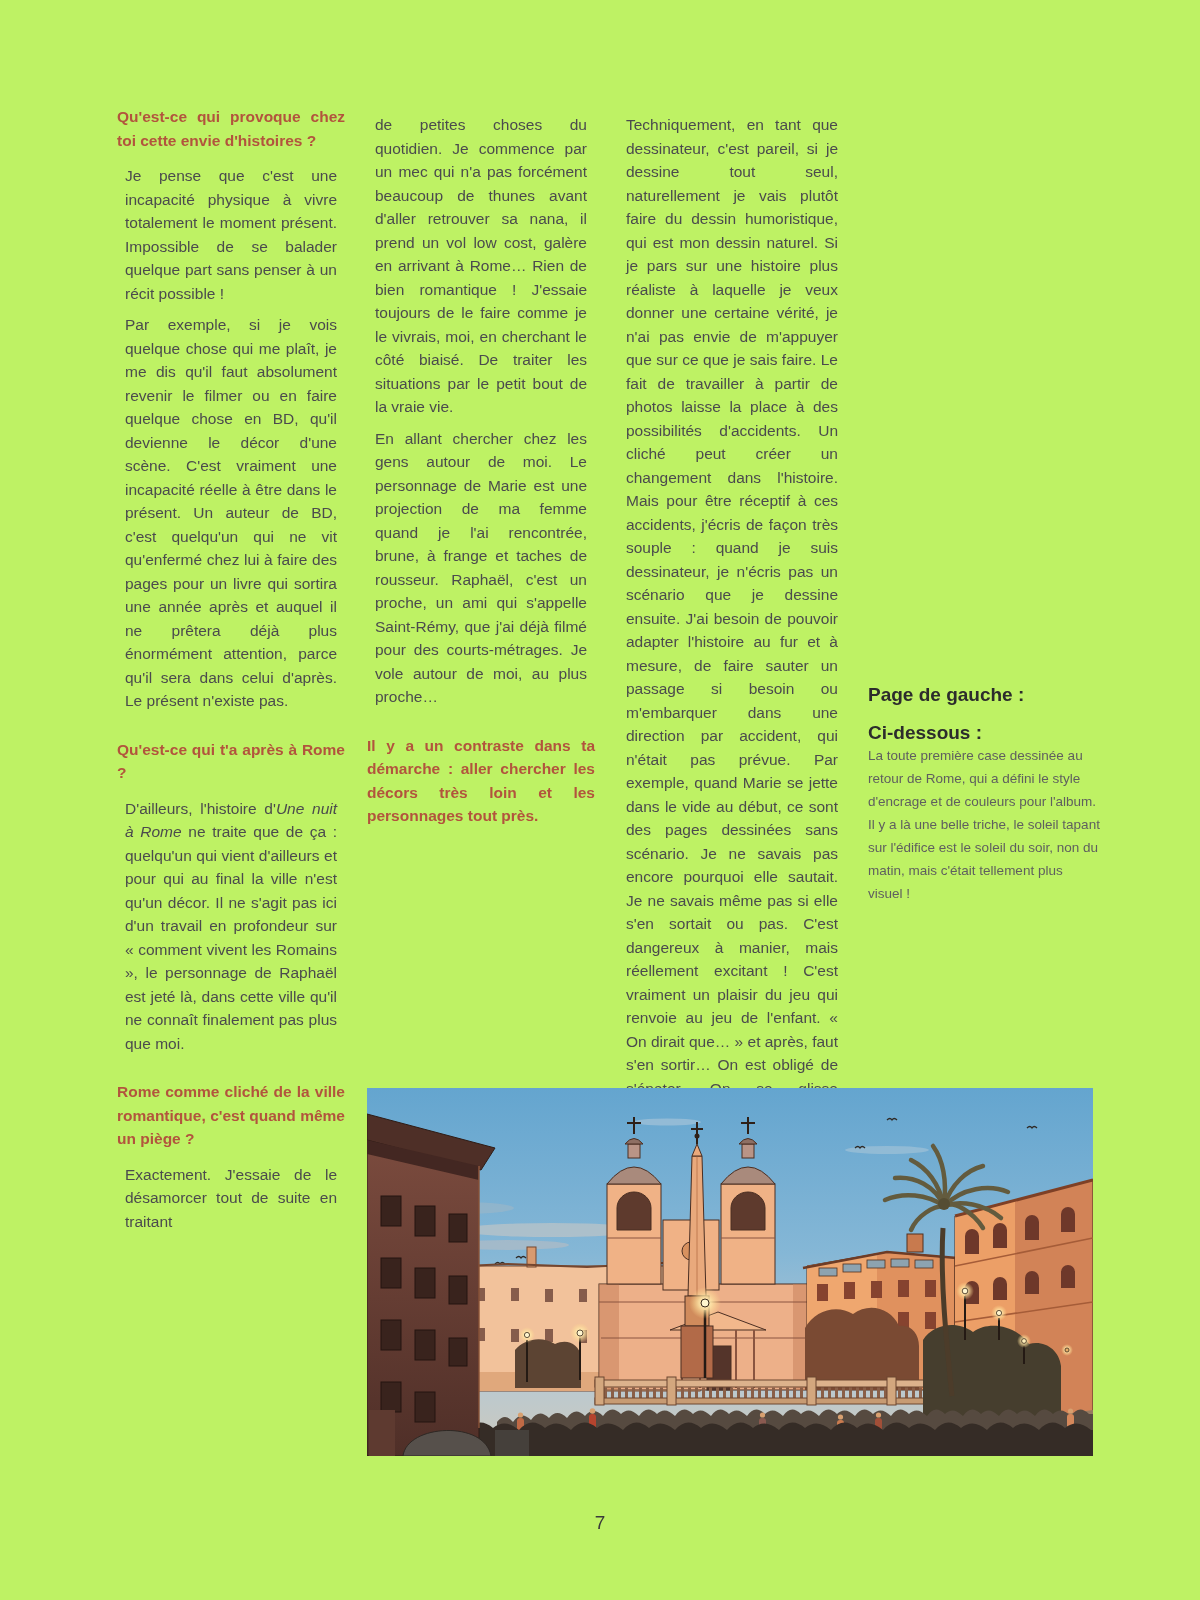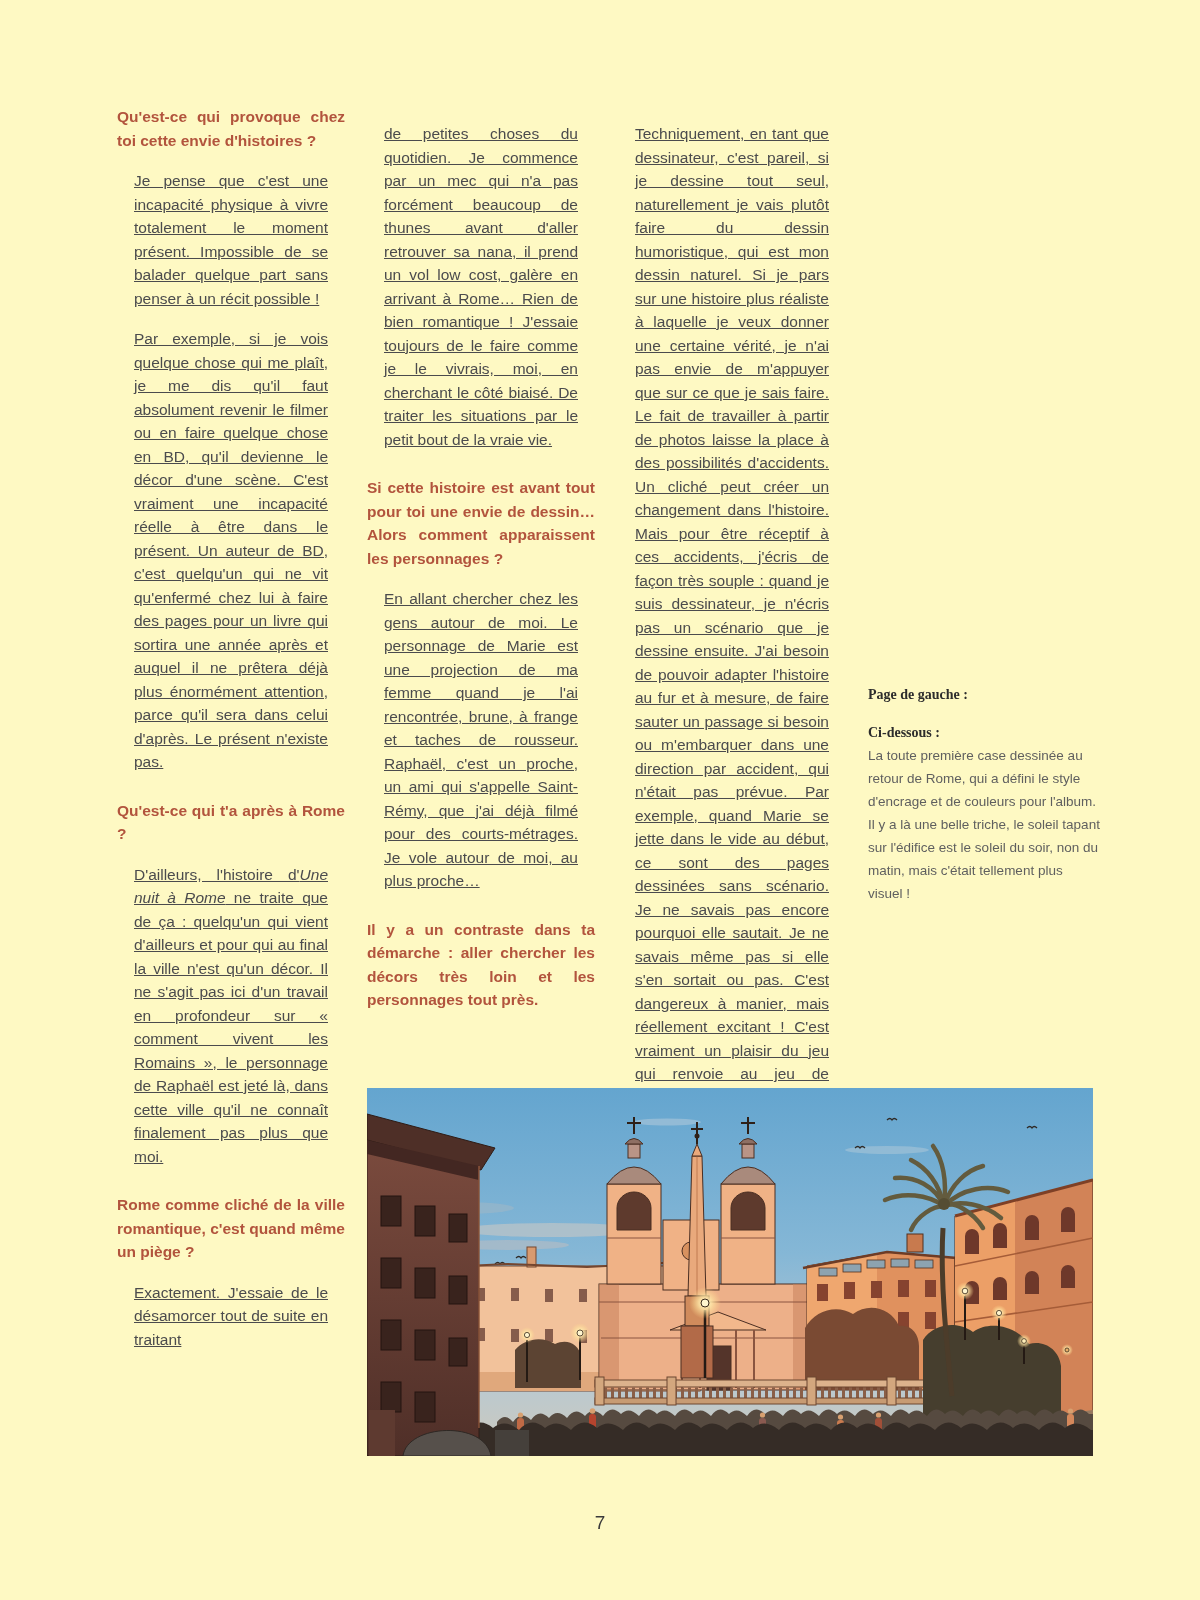--- a/index.html
+++ b/index.html
@@ -1,45 +1,45 @@
 <!DOCTYPE html>
 <html lang="fr" style="--heading: #b2543d; --body-text: #4b4b4d; --caption-text: #5f5f5f; --caption-heading: #2c2c2c; --page-number: #3a3a3a;"><head>
 <meta charset="utf-8">
 <style>
   * { margin:0; padding:0; box-sizing:border-box; }
   html,body { background:#ffffff; }
   body {
     width:1200px; height:1600px; position:relative; overflow:hidden;
     font-family:"Liberation Sans", sans-serif;
   }
-  .sheet { position:absolute; inset:0; background:#fef9c3;padding-left:24px; }
+  .sheet { position:absolute; inset:0; background:#bef264;padding-left:24px; }
 
   .col {
     position:absolute; top:105px; width:228px;
     font-size:15.5px; line-height:23.5px; color:var(--body-text,#4b4b4d);
     text-align:justify;
   }
   .col1 { left:117px; }
   .col2 { left:367px; }
   .col3 { left:618px; }
-  .col p { margin:17px;text-decoration:underline; }
+  .col p { margin:8px; }
   .q {
     color:var(--heading,#b2543d);
     font-size:15.5px; line-height:23.5px; font-weight:bold;
     margin:25px 0 12px 0; text-align:justify;
   }
   .q:first-child { margin-top:0; }
   .it { font-style:italic; }
 
   .caps {
     position:absolute; left:868px; top:683px; width:232px;
     font-size:13.5px; line-height:23px; color:var(--caption-text,#5f5f5f);
     text-align:left;
   }
-  .cap-h { color:var(--caption-heading,#2c2c2c); font-size:14px; line-height:23px; font-weight:bold;font-family:Liberation Serif, serif; }
+  .cap-h { color:var(--caption-heading,#2c2c2c); font-size:19px; line-height:23px; font-weight:bold; }
   .cap-h2 { margin-top:15px; }
   .cap-b { margin:0; }
 
   .art {
     position:absolute; left:367px; top:1088px; width:726px; height:368px;
     background:#ffffff; z-index:2;
   }
   .art svg { display:block; width:100%; height:100%; }
 
   .folio {
@@ -57,21 +57,20 @@
     <p>Je pense que c'est une incapacité physique à vivre totalement le moment présent. Impossible de se balader quelque part sans penser à un récit possible !</p>
     <p>Par exemple, si je vois quelque chose qui me plaît, je me dis qu'il faut absolument revenir le filmer ou en faire quelque chose en BD, qu'il devienne le décor d'une scène. C'est vraiment une incapacité réelle à être dans le présent. Un auteur de BD, c'est quelqu'un qui ne vit qu'enfermé chez lui à faire des pages pour un livre qui sortira une année après et auquel il ne prêtera déjà plus énormément attention, parce qu'il sera dans celui d'après. Le présent n'existe pas.</p>
     <h3 class="q">Qu'est-ce qui t'a après à Rome ?</h3>
     <p><span>D'ailleurs, l'histoire d'</span><span class="it">Une nuit à Rome</span><span> ne traite que de ça : quelqu'un qui vient d'ailleurs et pour qui au final la ville n'est qu'un décor. Il ne s'agit pas ici d'un travail en profondeur sur « comment vivent les Romains », le personnage de Raphaël est jeté là, dans cette ville qu'il ne connaît finalement pas plus que moi.</span></p>
     <h3 class="q">Rome comme cliché de la ville romantique, c'est quand même un piège ?</h3>
     <p>Exactement. J'essaie de le désamorcer tout de suite en traitant</p>
   </section>
 
   <section class="col col2">
     <p>de petites choses du quotidien. Je commence par un mec qui n'a pas forcément beaucoup de thunes avant d'aller retrouver sa nana, il prend un vol low cost, galère en arrivant à Rome… Rien de bien romantique ! J'essaie toujours de le faire comme je le vivrais, moi, en cherchant le côté biaisé. De traiter les situations par le petit bout de la vraie vie.</p>
-    <h3 class="q">Si cette histoire est avant tout pour toi une envie de dessin… Alors comment apparaissent les personnages ?</h3>
     <p>En allant chercher chez les gens autour de moi. Le personnage de Marie est une projection de ma femme quand je l'ai rencontrée, brune, à frange et taches de rousseur. Raphaël, c'est un proche, un ami qui s'appelle Saint-Rémy, que j'ai déjà filmé pour des courts-métrages. Je vole autour de moi, au plus proche…</p>
     <h3 class="q">Il y a un contraste dans ta démarche : aller chercher les décors très loin et les personnages tout près.</h3>
   </section>
 
   <section class="col col3">
     <p>Techniquement, en tant que dessinateur, c'est pareil, si je dessine tout seul, naturellement je vais plutôt faire du dessin humoristique, qui est mon dessin naturel. Si je pars sur une histoire plus réaliste à laquelle je veux donner une certaine vérité, je n'ai pas envie de m'appuyer que sur ce que je sais faire. Le fait de travailler à partir de photos laisse la place à des possibilités d'accidents. Un cliché peut créer un changement dans l'histoire. Mais pour être réceptif à ces accidents, j'écris de façon très souple : quand je suis dessinateur, je n'écris pas un scénario que je dessine ensuite. J'ai besoin de pouvoir adapter l'histoire au fur et à mesure, de faire sauter un passage si besoin ou m'embarquer dans une direction par accident, qui n'était pas prévue. Par exemple, quand Marie se jette dans le vide au début, ce sont des pages dessinées sans scénario. Je ne savais pas encore pourquoi elle sautait. Je ne savais même pas si elle s'en sortait ou pas. C'est dangereux à manier, mais réellement excitant ! C'est vraiment un plaisir du jeu qui renvoie au jeu de l'enfant. « On dirait que… » et après, faut s'en sortir… On est obligé de s'épater. On se glisse volontairement dans une sale situation pour avoir le plaisir d'essayer de s'en sortir.</p>
   </section>
 
   <aside class="caps">
     <h4 class="cap-h">Page de gauche :</h4>

